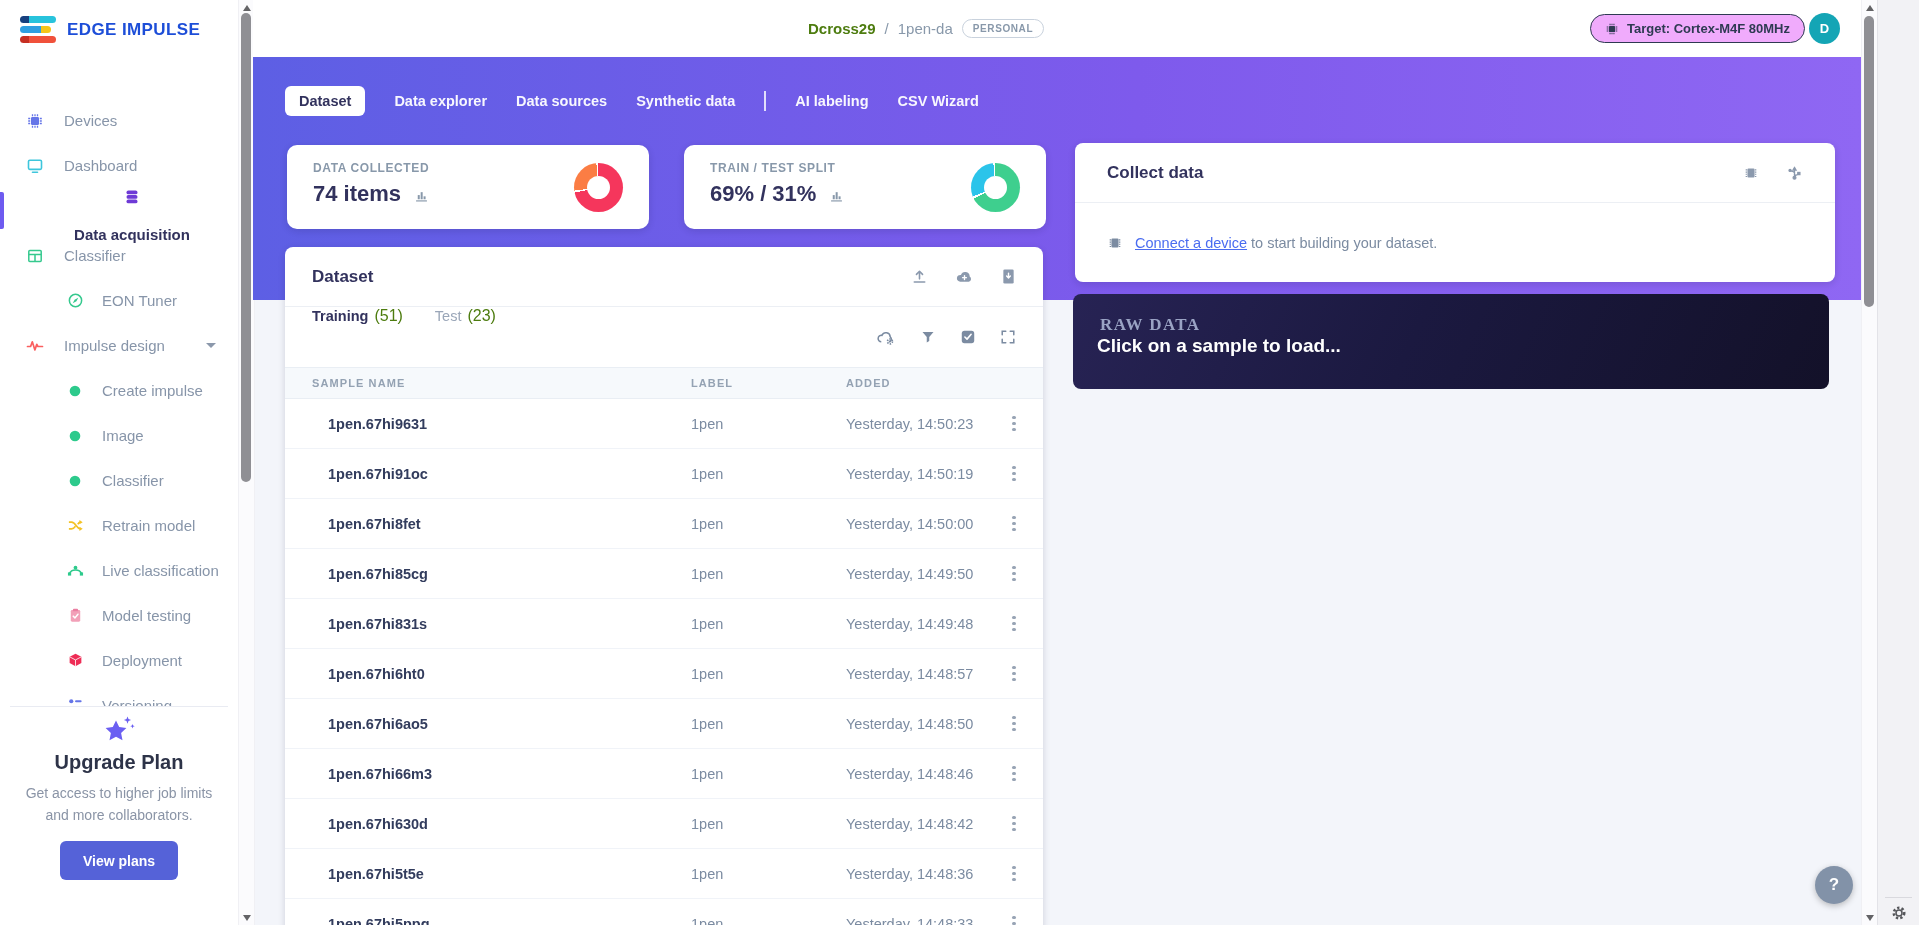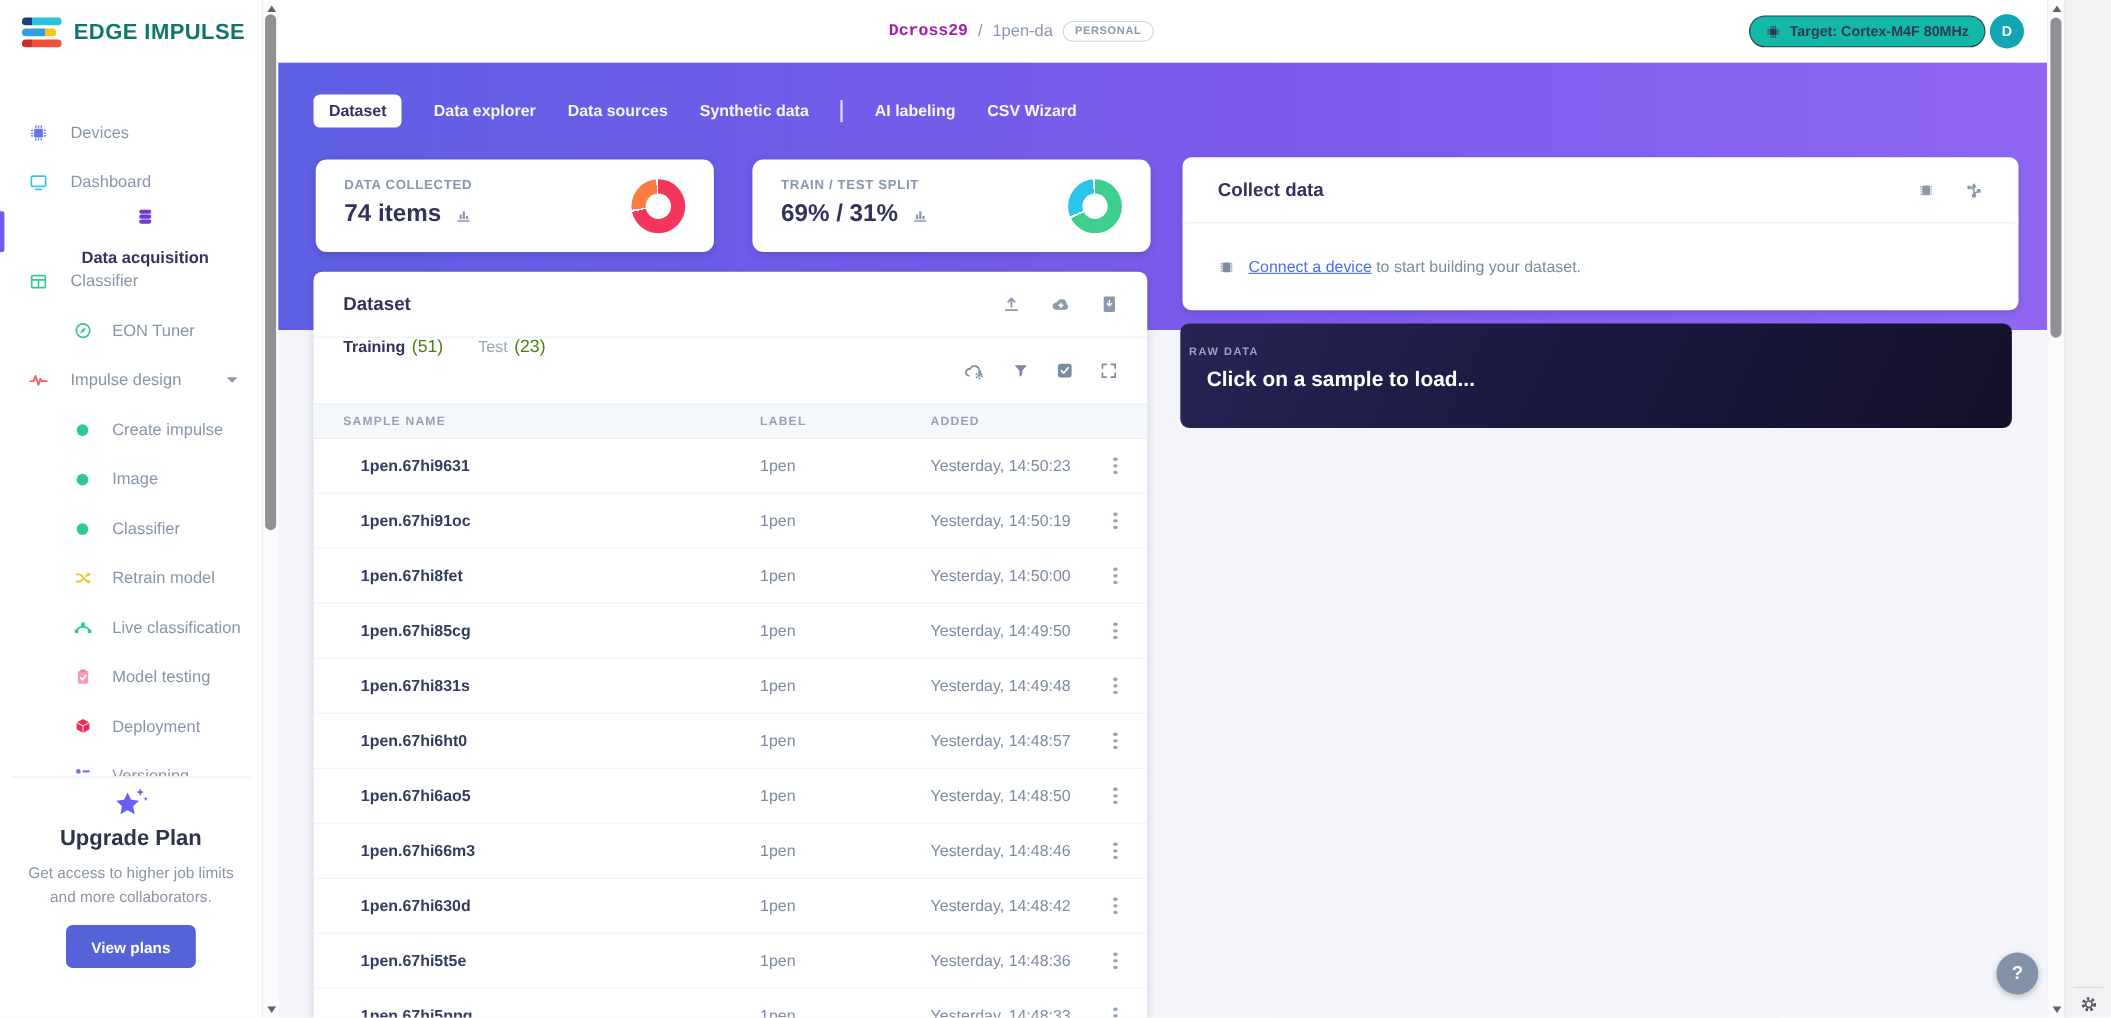--- a/index.html
+++ b/index.html
@@ -8,21 +8,21 @@
   svg{display:block;}
 
   
   .sidebar{position:absolute;left:0;top:0;width:238px;height:925px;background:#fff;}
   .logo{position:absolute;left:20px;top:16px;display:flex;align-items:center;gap:11px;}
   .logo-mark{display:flex;flex-direction:column;gap:3px;}
   .logo-bar{height:7px;border-radius:3.5px;}
   .lb1{width:36px;background:linear-gradient(90deg,#17407f 0 9px,#28c3dc 9px);}
   .lb2{width:31px;background:linear-gradient(90deg,#2f9fe0 0 21px,#f5c518 21px);}
   .lb3{width:36px;background:linear-gradient(90deg,#c62f22 0 9px,#f0513b 9px);}
-  .logo-text{font-size:20px;font-weight:800;color:#0f766e;letter-spacing:.4px;}
+  .logo-text{font-size:17px;font-weight:800;color:#1d4ed8;letter-spacing:.4px;}
   .nav{position:absolute;left:0;top:98px;width:238px;height:608px;overflow:hidden;}
   .nav-item{position:relative;height:45px;display:flex;align-items:center;padding-left:26px;gap:20px;
             color:#8795a9;font-size:15px;cursor:pointer;}
   .nav-item.sub{padding-left:66px;gap:18px;}
   .nav-item.active{color:#32325d;font-weight:700;flex-direction:column;}
   .active-bar{position:absolute;left:0;top:4px;width:4px;height:37px;background:#6e5bf0;border-radius:0 2px 2px 0;}
   .nicon{width:18px;display:flex;justify-content:center;}
   .chevron{position:absolute;right:22px;width:0;height:0;border-left:5px solid transparent;
            border-right:5px solid transparent;border-top:5px solid #8b98ab;}
   .upgrade{position:absolute;left:0;top:706px;width:238px;height:219px;background:#fff;text-align:center;}
@@ -43,26 +43,26 @@
           border-left:4.5px solid transparent;border-right:4.5px solid transparent;}
   .sarrow.up{top:5px;border-bottom:6px solid #636366;}
   .sarrow.down{bottom:4px;border-top:6px solid #636366;}
   .gutter{position:absolute;left:1877px;top:0;width:42px;height:925px;background:#f2f2f5;border-left:1px solid #e3e3e8;}
   .gutter-line{position:absolute;left:7px;top:897px;width:27px;height:1px;background:#d9d9de;}
   .gutter-gear{position:absolute;left:13px;top:905px;cursor:pointer;}
 
   
   .topbar{position:absolute;left:253px;top:0;width:1608px;height:57px;background:#fff;}
   .crumbs{position:absolute;left:555px;top:0;height:57px;display:flex;align-items:center;gap:9px;font-size:15px;}
-  .crumb-owner{font-weight:700;color:#a21caf;cursor:pointer;font-family:Liberation Mono, monospace;}
+  .crumb-owner{font-weight:700;color:#4d7c0f;cursor:pointer;}
   .crumb-sep,.crumb-project{color:#8898aa;}
   .badge{border:1px solid #c9d2dd;border-radius:12px;padding:3px 10px;font-size:10px;font-weight:700;
          letter-spacing:.6px;color:#8898aa;}
   .target-btn{position:absolute;left:1337px;top:14px;height:29px;display:flex;align-items:center;gap:8px;
-              padding:0 14px;background:#14b8a6;border:1.5px solid #2e3a52;border-radius:15px;cursor:pointer;
+              padding:0 14px;background:#f0abfc;border:1.5px solid #2e3a52;border-radius:15px;cursor:pointer;
               font-family:inherit;font-size:13px;font-weight:700;color:#2e3a52;}
   .avatar{position:absolute;left:1556px;top:13px;width:31px;height:31px;border-radius:50%;background:#14a5b5;
           color:#fff;font-size:13px;font-weight:700;display:flex;align-items:center;justify-content:center;cursor:pointer;}
 
   
   .banner{position:absolute;left:253px;top:57px;width:1608px;height:243px;
           background:linear-gradient(90deg,#5d5fe4 0%,#7e5aec 55%,#8f67f3 100%);}
   .tabs{position:absolute;left:285px;top:85px;height:32px;display:flex;align-items:center;gap:29px;}
   .tab{color:rgba(255,255,255,.95);font-size:14.5px;font-weight:600;cursor:pointer;white-space:nowrap;}
   .tab.active{background:#fff;color:#32325d;font-weight:700;padding:7px 14px;border-radius:6px;}
@@ -99,21 +99,21 @@
   .kebab{width:3.5px;height:3.5px;border-radius:50%;background:#98a4b5;display:inline-block;
          box-shadow:0 -6px 0 #98a4b5,0 6px 0 #98a4b5;}
 
   .collect-card{left:1075px;top:143px;width:760px;height:139px;border-radius:8px;}
   .cc-header{height:59px;display:flex;align-items:center;padding:0 32px;border-bottom:1px solid #eceff4;}
   .cc-body{height:79px;display:flex;align-items:center;padding:0 32px;gap:12px;font-size:14.5px;color:#7b8ba1;}
   .link{color:#4a6cf0;text-decoration:underline;cursor:pointer;}
 
   .raw-card{position:absolute;left:1073px;top:294px;width:756px;height:95px;border-radius:8px;
             background:linear-gradient(115deg,#272354 0%,#1b1940 45%,#131129 100%);}
-  .raw-label{position:absolute;left:8px;top:21px;font-size:10px;font-weight:700;letter-spacing:1.4px;color:#9aa3c4;}
+  .raw-label{position:absolute;left:27px;top:21px;font-size:17px;font-weight:700;letter-spacing:1.4px;color:#9aa3c4;font-family:Liberation Serif, serif;}
   .raw-msg{position:absolute;left:24px;top:41px;font-size:19px;font-weight:700;color:#fff;}
 
   .help-btn{position:absolute;left:1815px;top:866px;width:38px;height:38px;border-radius:50%;border:none;cursor:pointer;
             background:#8292a8;color:#fff;font-size:17px;font-weight:700;display:flex;align-items:center;
             justify-content:center;box-shadow:0 2px 6px rgba(0,0,0,.25);font-family:inherit;}
 </style>
 </head>
 <body>
 
 <div class="screen">

